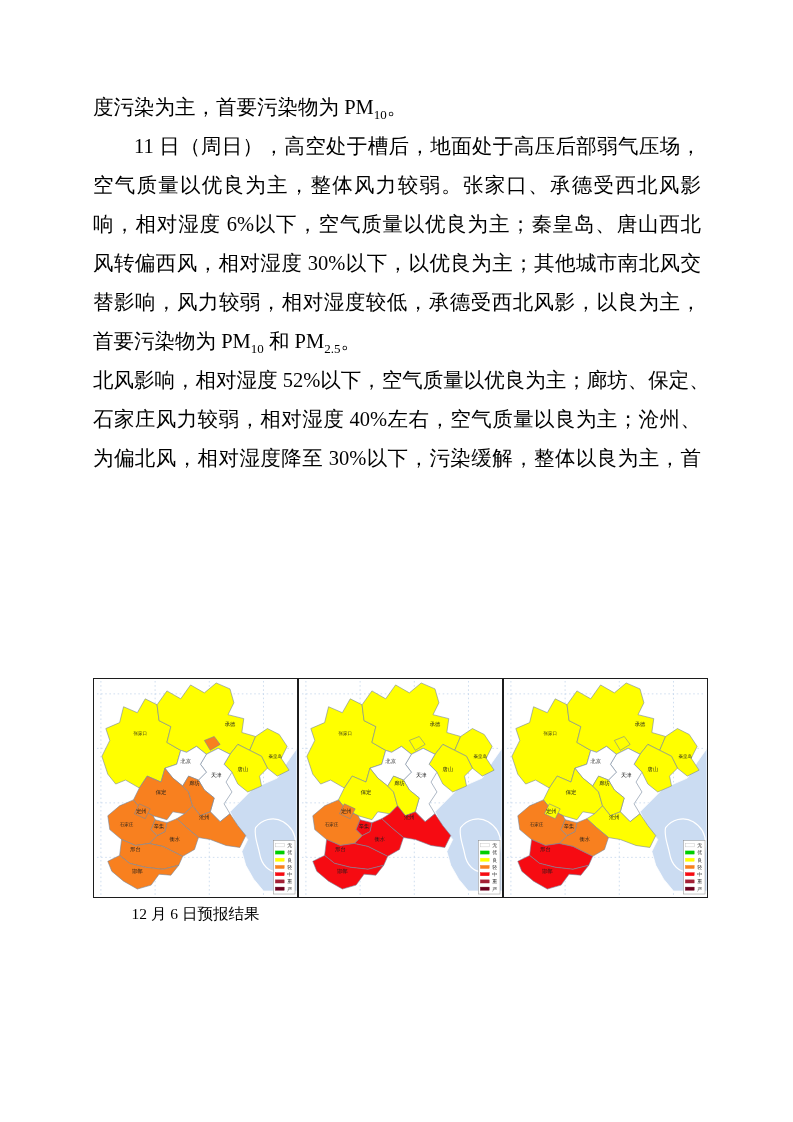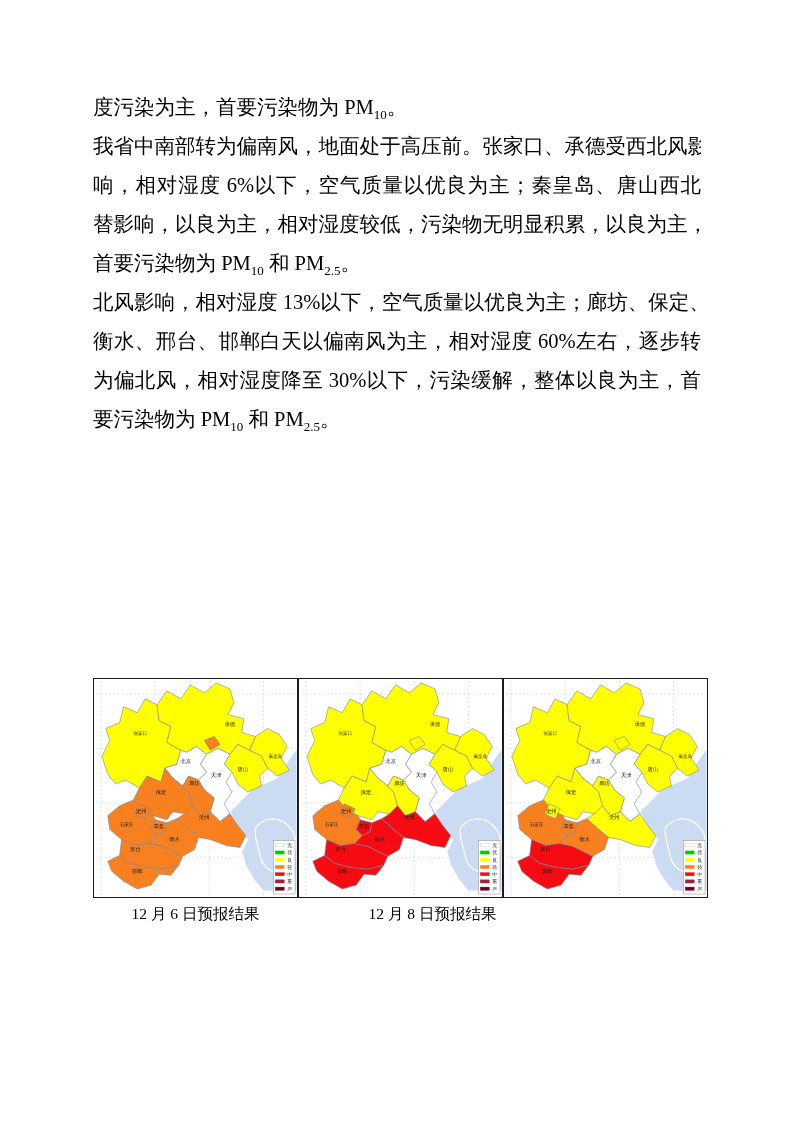--- a/index.html
+++ b/index.html
@@ -15,28 +15,29 @@
   .map svg{display:block;}
   .captions{position:absolute;left:93px;top:903px;width:615px;display:flex;gap:32px;}
   .caption{width:205px;text-align:center;font-size:15.5px;line-height:22px;}
 </style>
 </head>
 <body>
 
 <div class="page">
   <div class="doc" id="doc">
       <div class="tline last"><span>度污染为主，首要污染物为 PM</span><sub>10</sub><span>。</span></div>
-      <div class="tline"><span>我省中南部转为偏南风，地面处于高压前。张家口、承德受西北风影</span></div>
+      <div class="tline indent"><span>11 日（周日），高空处于槽后，地面处于高压后部弱气压场，</span></div>
+      <div class="tline"><span>空气质量以优良为主，整体风力较弱。张家口、承德受西北风影</span></div>
       <div class="tline"><span>响，相对湿度 6%以下，空气质量以优良为主；秦皇岛、唐山西北</span></div>
-      <div class="tline"><span>替影响，以良为主，相对湿度较低，污染物无明显积累，以良为主，</span></div>
+      <div class="tline"><span>风转偏西风，相对湿度 30%以下，以优良为主；其他城市南北风交</span></div>
+      <div class="tline"><span>替影响，风力较弱，相对湿度较低，承德受西北风影，以良为主，</span></div>
       <div class="tline last"><span>首要污染物为 PM</span><sub>10</sub><span> 和 PM</span><sub>2.5</sub><span>。</span></div>
-      <div class="tline"><span>北风影响，相对湿度 13%以下，空气质量以优良为主；廊坊、保定、</span></div>
-      <div class="tline"><span>衡水、邢台、邯郸白天以偏南风为主，相对湿度 60%左右，逐步转</span></div>
+      <div class="tline"><span>北风影响，相对湿度 52%以下，空气质量以优良为主；廊坊、保定、</span></div>
+      <div class="tline"><span>石家庄风力较弱，相对湿度 40%左右，空气质量以良为主；沧州、</span></div>
       <div class="tline"><span>为偏北风，相对湿度降至 30%以下，污染缓解，整体以良为主，首</span></div>
-      <div class="tline last"><span>要污染物为 PM</span><sub>10</sub><span> 和 PM</span><sub>2.5</sub><span>。</span></div>
     </div>
   <div class="figure" id="maps">
       <div class="map">
         <svg viewBox="0 0 206 220" width="100%" height="100%" preserveAspectRatio="none">
           <line x1="7" y1="2" x2="7" y2="218" stroke="#B9CFE8" stroke-width="0.7" stroke-dasharray="1.6 2.6"></line>
           <line x1="62" y1="2" x2="62" y2="218" stroke="#B9CFE8" stroke-width="0.7" stroke-dasharray="1.6 2.6"></line>
           <line x1="117" y1="2" x2="117" y2="218" stroke="#B9CFE8" stroke-width="0.7" stroke-dasharray="1.6 2.6"></line>
           <line x1="172" y1="2" x2="172" y2="218" stroke="#B9CFE8" stroke-width="0.7" stroke-dasharray="1.6 2.6"></line>
           <line x1="3" y1="15" x2="203" y2="15" stroke="#B9CFE8" stroke-width="0.7" stroke-dasharray="1.6 2.6"></line>
           <line x1="3" y1="70" x2="203" y2="70" stroke="#B9CFE8" stroke-width="0.7" stroke-dasharray="1.6 2.6"></line>
@@ -214,15 +215,14 @@
             <rect x="184" y="202.7" width="9" height="3.2" fill="#A32036" stroke="#A32036" stroke-width="0.4"></rect>
             <text x="198.5" y="206.29999999999998" text-anchor="middle" fill="#222222" font-size="5" font-family="inherit">重</text>
             <rect x="184" y="210" width="9" height="3.2" fill="#6E001E" stroke="#6E001E" stroke-width="0.4"></rect>
             <text x="198.5" y="213.6" text-anchor="middle" fill="#222222" font-size="5" font-family="inherit">严</text>
           </g>
         </svg>
       </div>
     </div>
   <div class="captions">
     <div class="caption">12 月 6 日预报结果</div>
-    <div class="caption">12 月 8 日预报结果</div>
   </div>
 </div>
 
 </body></html>

